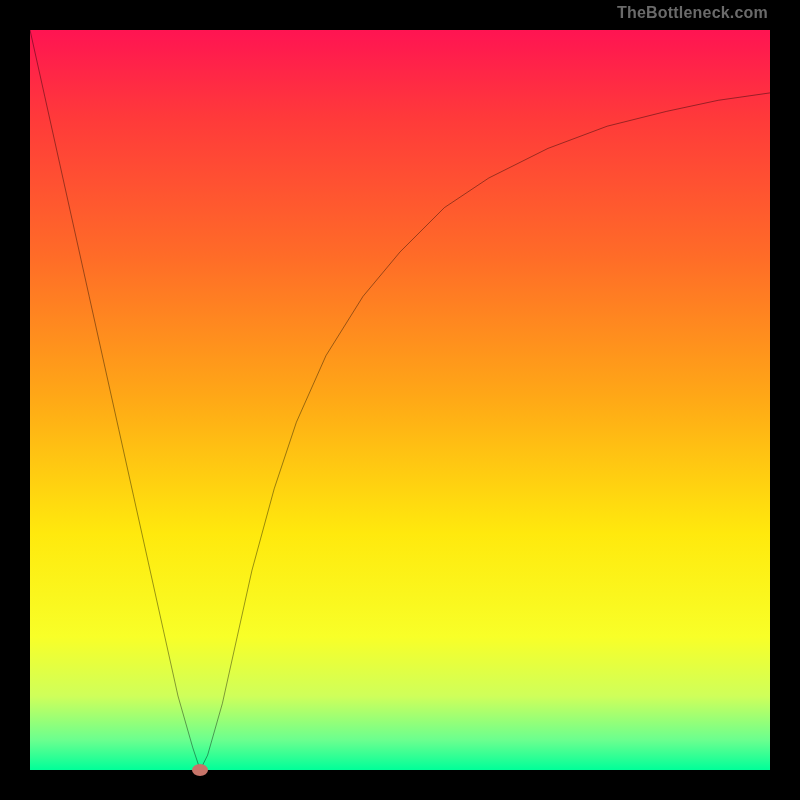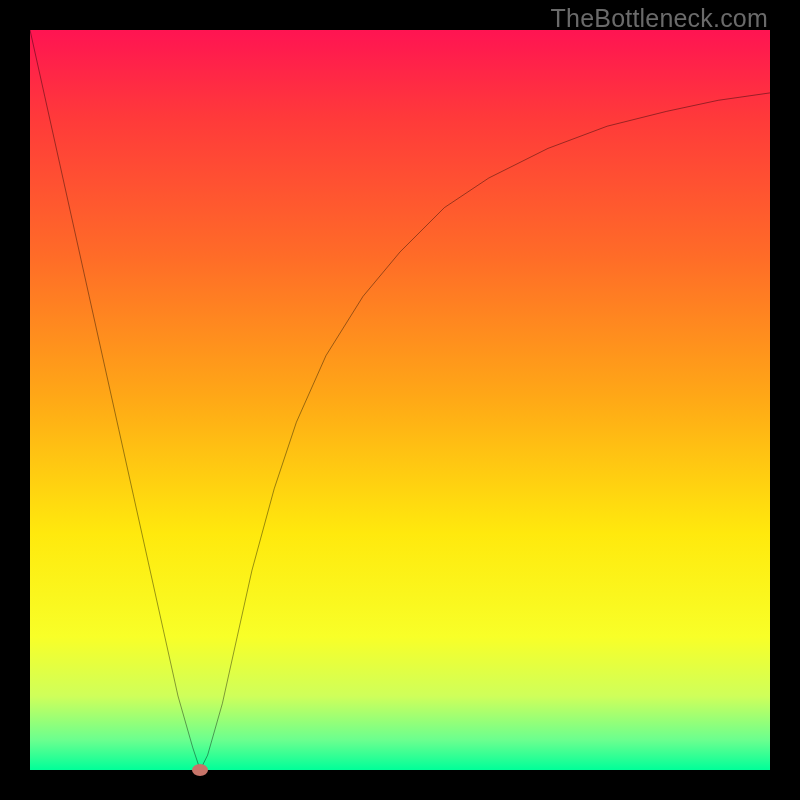--- a/index.html
+++ b/index.html
@@ -26,22 +26,22 @@
   .gradient-bg {
     position: absolute;
     inset: 0;
     
   }
   .watermark {
     position: absolute;
     top: 4px;
     right: 32px;
     font-family: Arial, Helvetica, sans-serif;
-    font-size: 25px;
-    font-weight: 400;
+    font-size: 16px;
+    font-weight: 700;
     color: #6a6a6a;
     letter-spacing: 0.2px;
   }
   svg.curve {
     position: absolute;
     inset: 0;
     width: 100%;
     height: 100%;
   }
   .marker {

